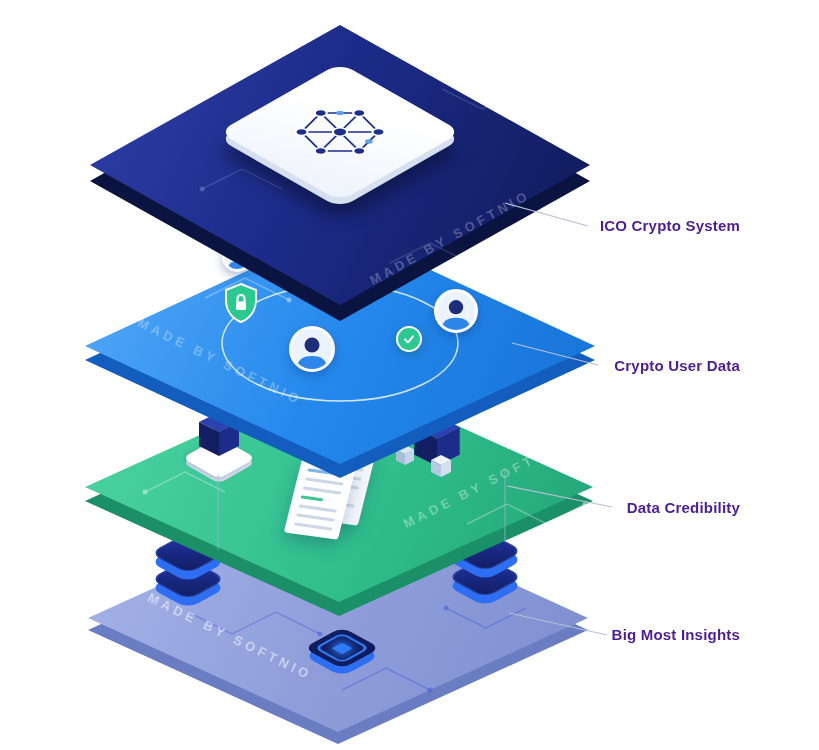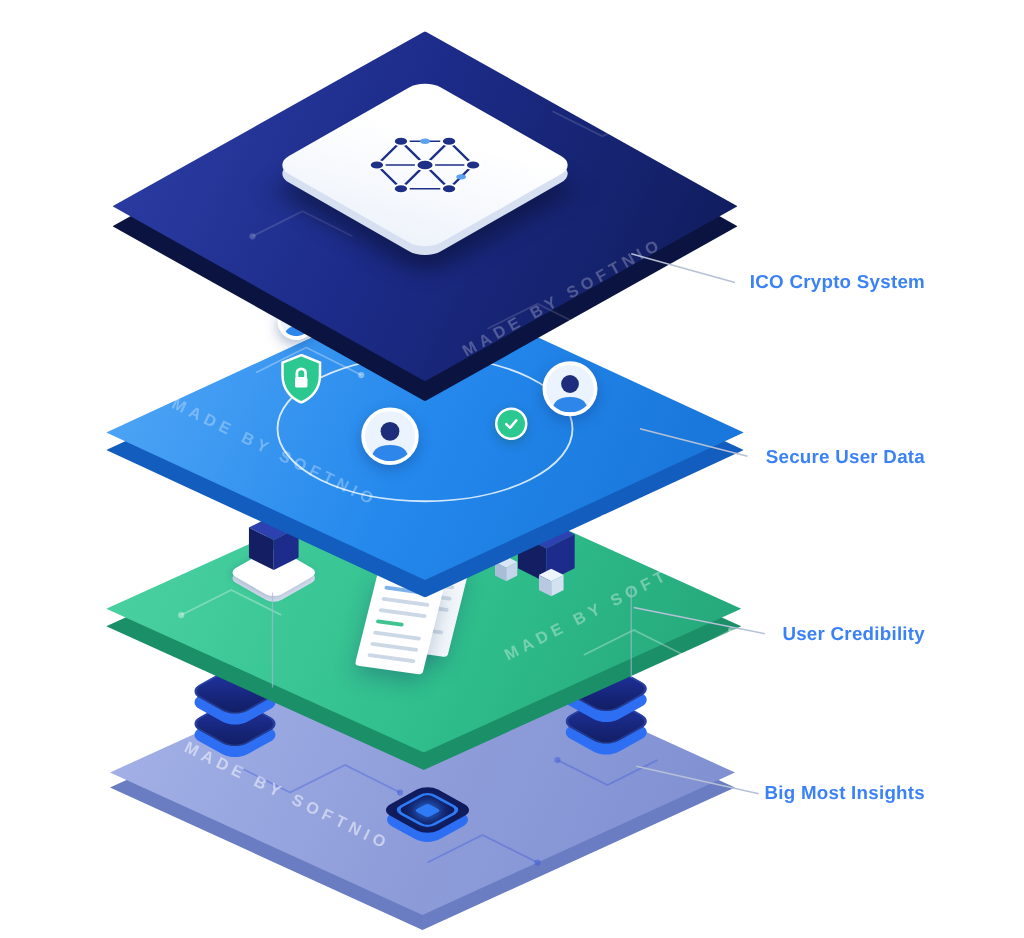--- a/index.html
+++ b/index.html
@@ -76,21 +76,21 @@
   .tile-top{position:absolute;left:11px;top:11px;width:54px;height:54px;transform:rotate(45deg);
             border-radius:14px;background:linear-gradient(135deg,#2438ac 0%,#18277f 55%,#101c5e 100%);
             box-shadow:inset 0 0 0 2px rgba(90,140,255,.22);}
   .chip-top{position:absolute;left:11px;top:11px;width:54px;height:54px;transform:rotate(45deg);
             border-radius:12px;background:#101c5e;display:flex;align-items:center;justify-content:center;}
   .chip-ring{position:absolute;inset:7px;border:3px solid #2f7bf6;border-radius:9px;}
   .chip-core{width:15px;height:15px;border-radius:3px;background:#2f7bf6;
              box-shadow:0 0 12px 3px rgba(47,123,246,.85);}
 
   
-  .callout{position:absolute;right:79px;font-size:15px;font-weight:700;color:#3b82f6;
+  .callout{position:absolute;right:79px;font-size:15px;font-weight:700;color:#4c1d95;
            letter-spacing:.2px;white-space:nowrap;z-index:20;}
 
   .overlay{position:absolute;inset:0;z-index:15;pointer-events:none;}
   svg{display:block;}
   .deco{position:absolute;inset:0;pointer-events:none;}
 </style>
 </head>
 <body>
 
 <div class="canvas">
@@ -326,17 +326,17 @@
       <line x1="507" y1="486" x2="612" y2="507"></line>
       <line x1="509" y1="613" x2="607" y2="635"></line>
     </g>
     <g stroke="#a9b7d9" stroke-width="1" opacity=".7">
       <line x1="218" y1="474" x2="218" y2="550"></line>
       <line x1="505" y1="470" x2="505" y2="542"></line>
     </g>
   </svg>
 
   <div class="callout" style="top:217px;">ICO Crypto System</div>
-  <div class="callout" style="top:357px;">Secure User Data</div>
-  <div class="callout" style="top:499px;">User Credibility</div>
+  <div class="callout" style="top:357px;">Crypto User Data</div>
+  <div class="callout" style="top:499px;">Data Credibility</div>
   <div class="callout" style="top:626px;">Big Most Insights</div>
 
 </div>
 
 </body></html>

